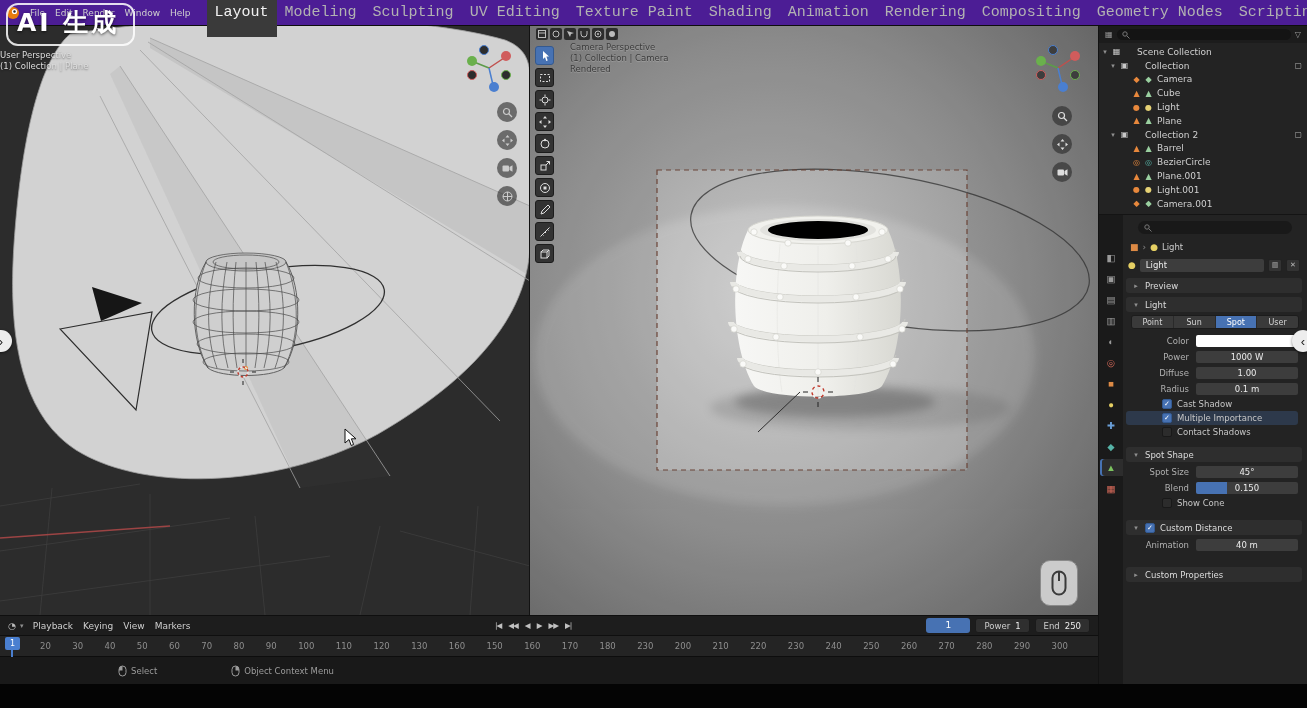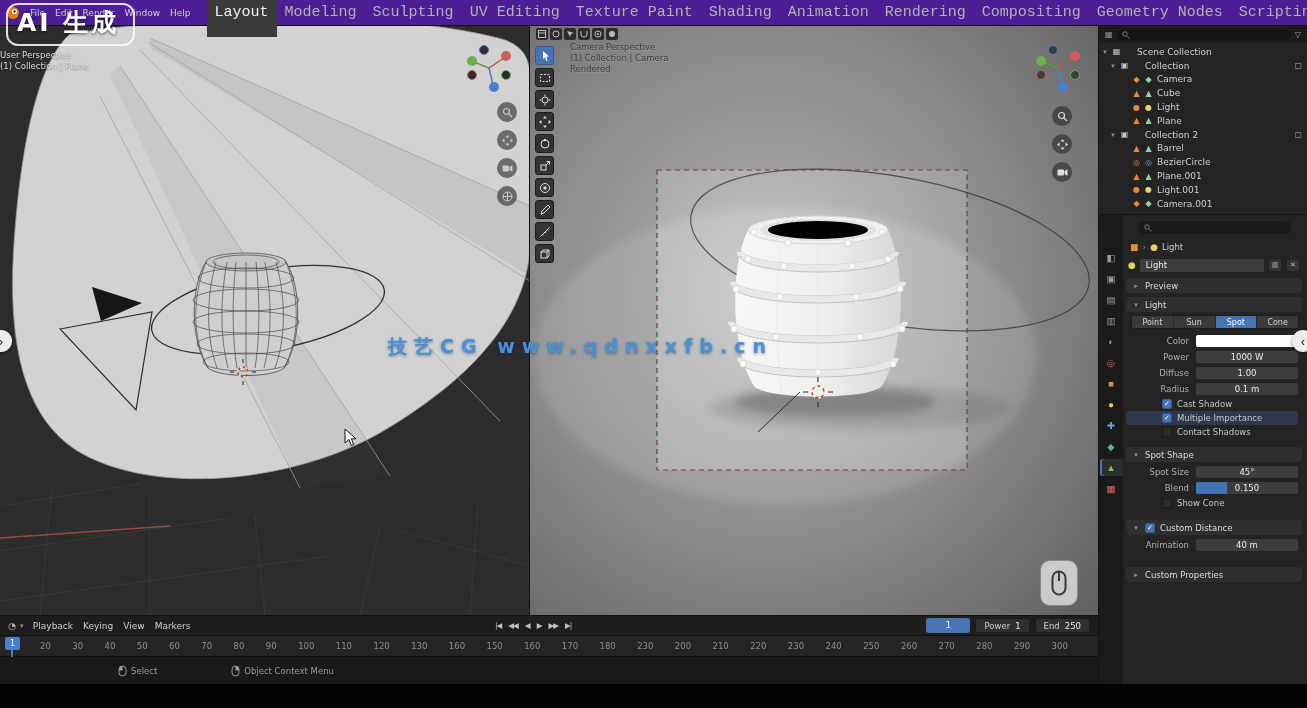--- a/index.html
+++ b/index.html
@@ -750,21 +750,21 @@
         <div class="phead">
           <span class="caret">▾</span>
           <span>Light</span>
         </div>
 
         <div class="seg">
 
         <button class="segb">Point</button>
             <button class="segb">Sun</button>
             <button class="segb active">Spot</button>
-            <button class="segb">Cone</button>
+            <button class="segb">User</button>
           </div>
 
         <div class="prow">
           <span class="plabel">Color</span>
           <div class="pfield white"></div>
         </div>
         <div class="prow">
           <span class="plabel">Power</span>
           <div class="pfield">
               <span>1000 W</span>
@@ -928,16 +928,15 @@
           <rect x="1" y="1" width="7" height="10" rx="3.5" fill="none" stroke="#9b9b9b"></rect>
           <path d="M4.5 1v4.5H8V4.5A3.5 3.5 0 004.5 1z" fill="#9b9b9b"></path>
         </svg>
       <span>Object Context Menu</span>
     </div>
   </div>
 
   <div class="blackbar"></div>
 
   <div class="aib">AI 生成</div>
-  <div class="wm">技艺CG www.qdnxxfb.cn</div>
   <button class="edge edgeL">›</button>
   <button class="edge edgeR">‹</button>
 </div>
 
 </body></html>

